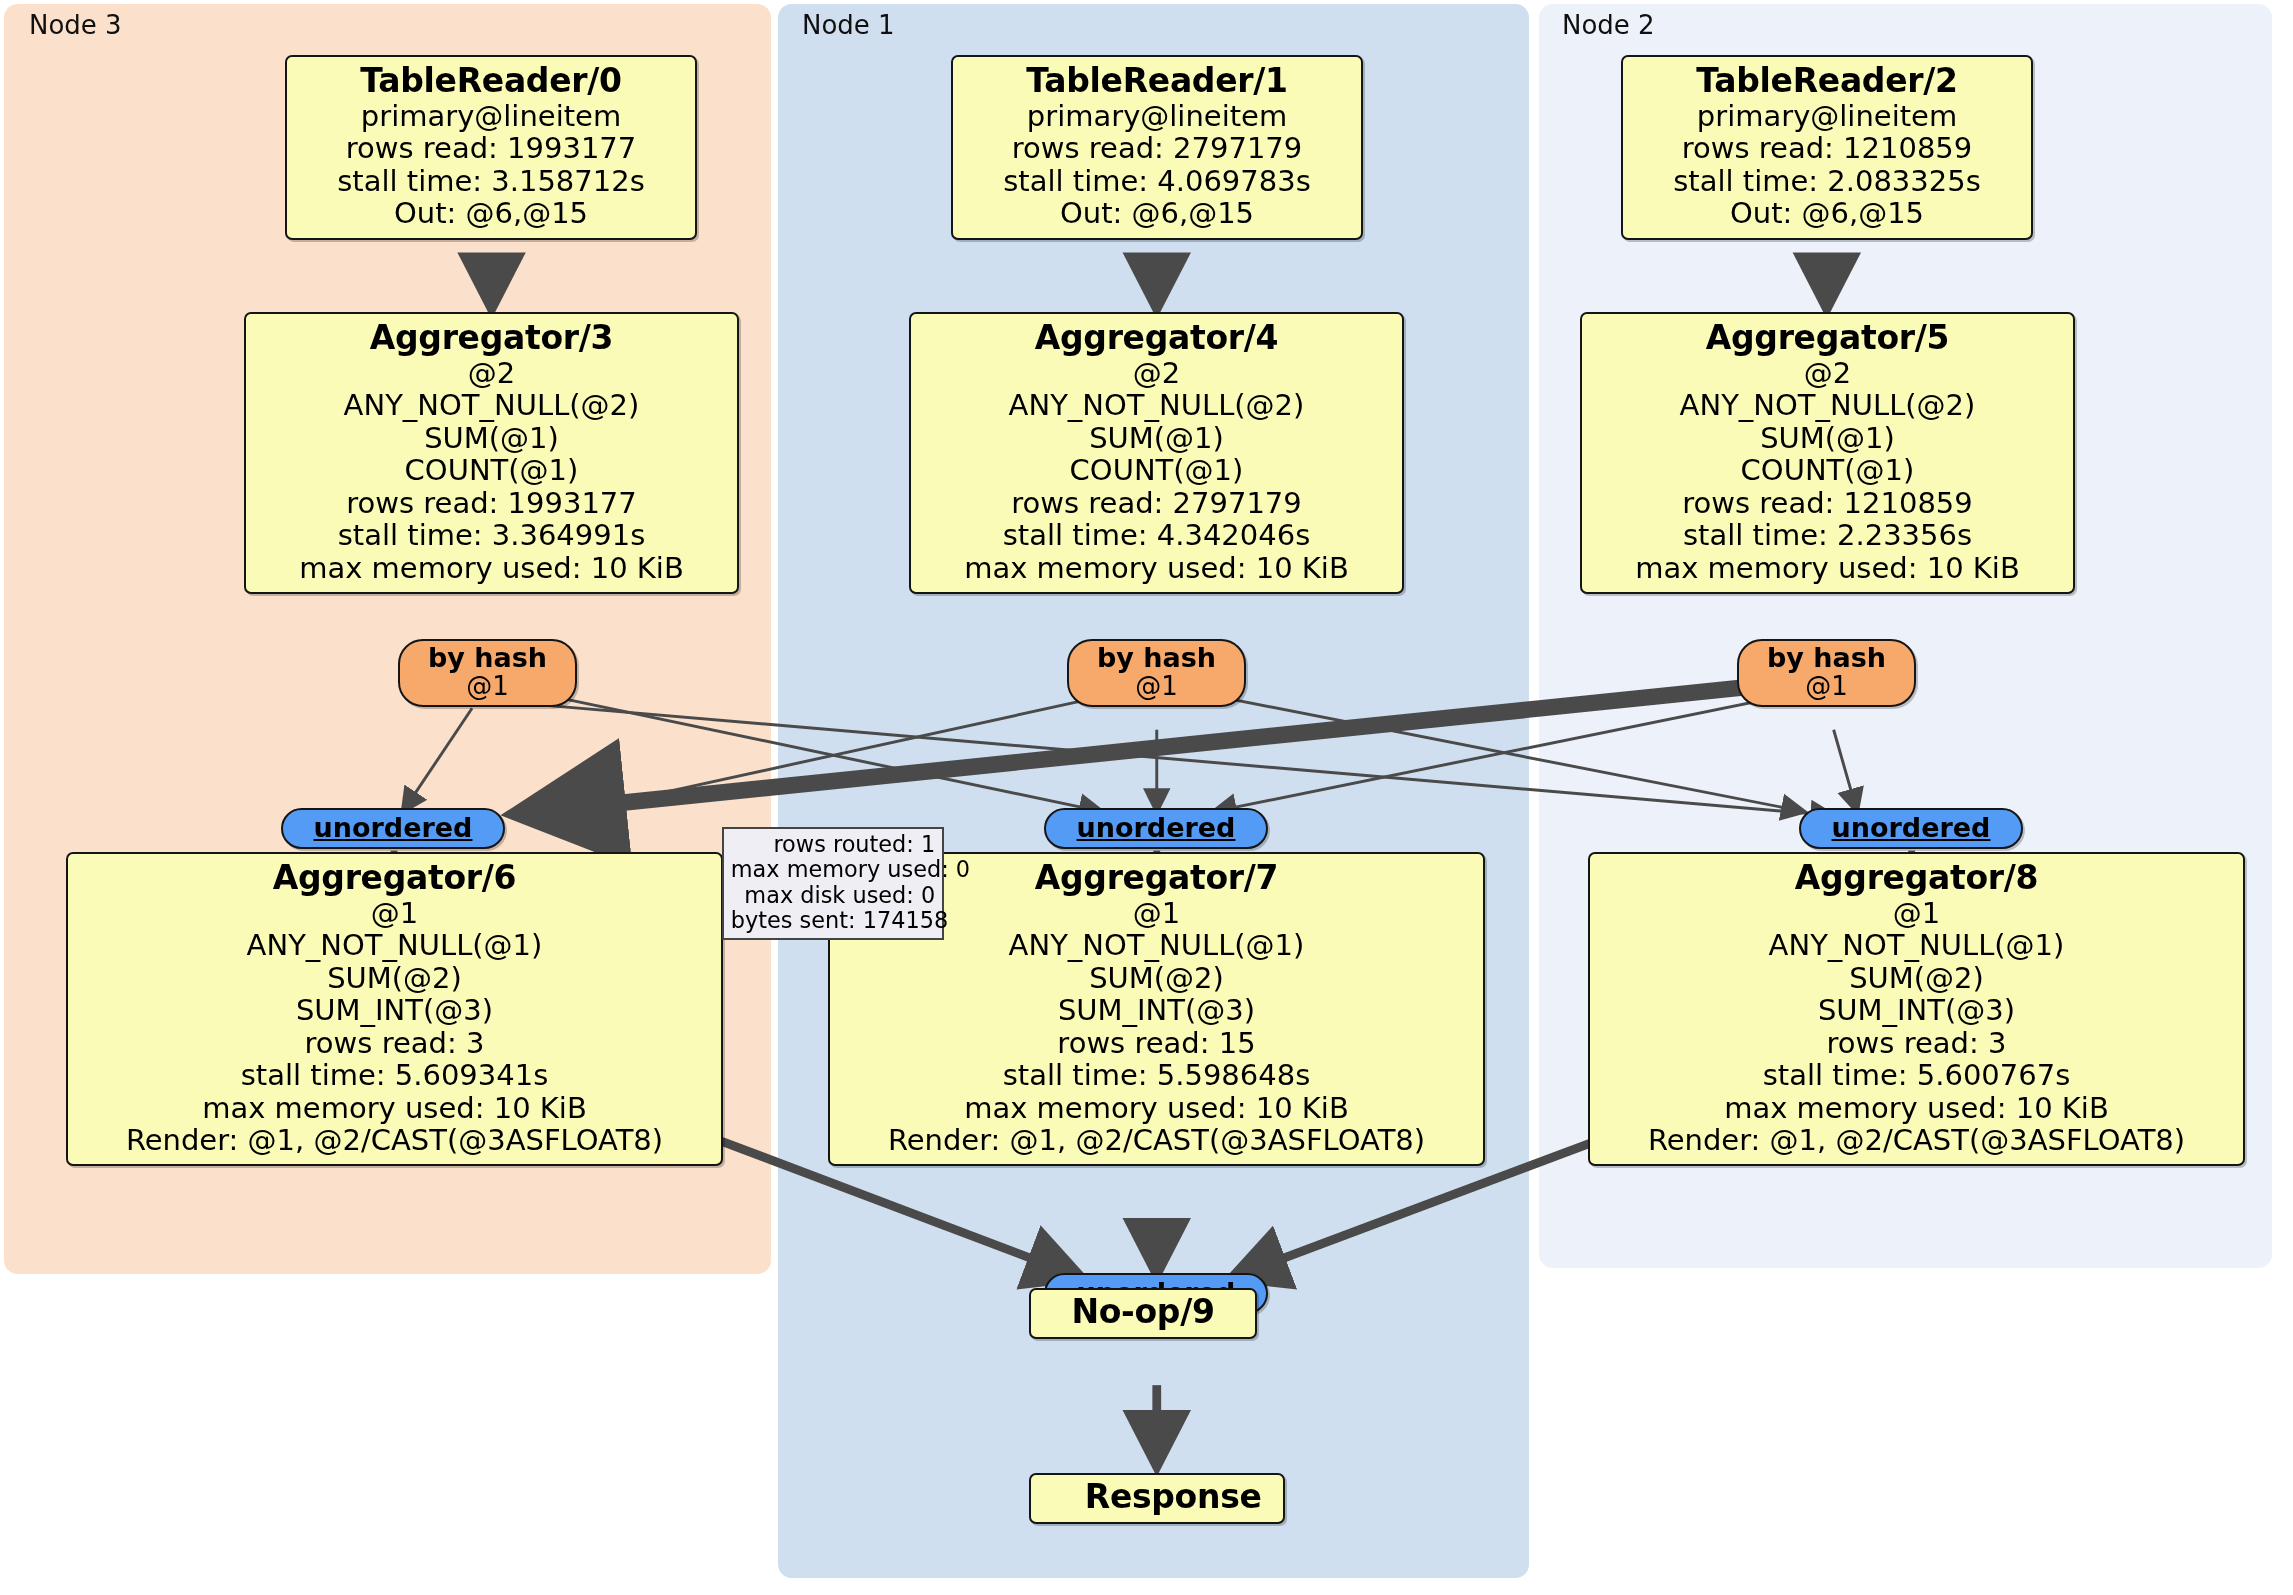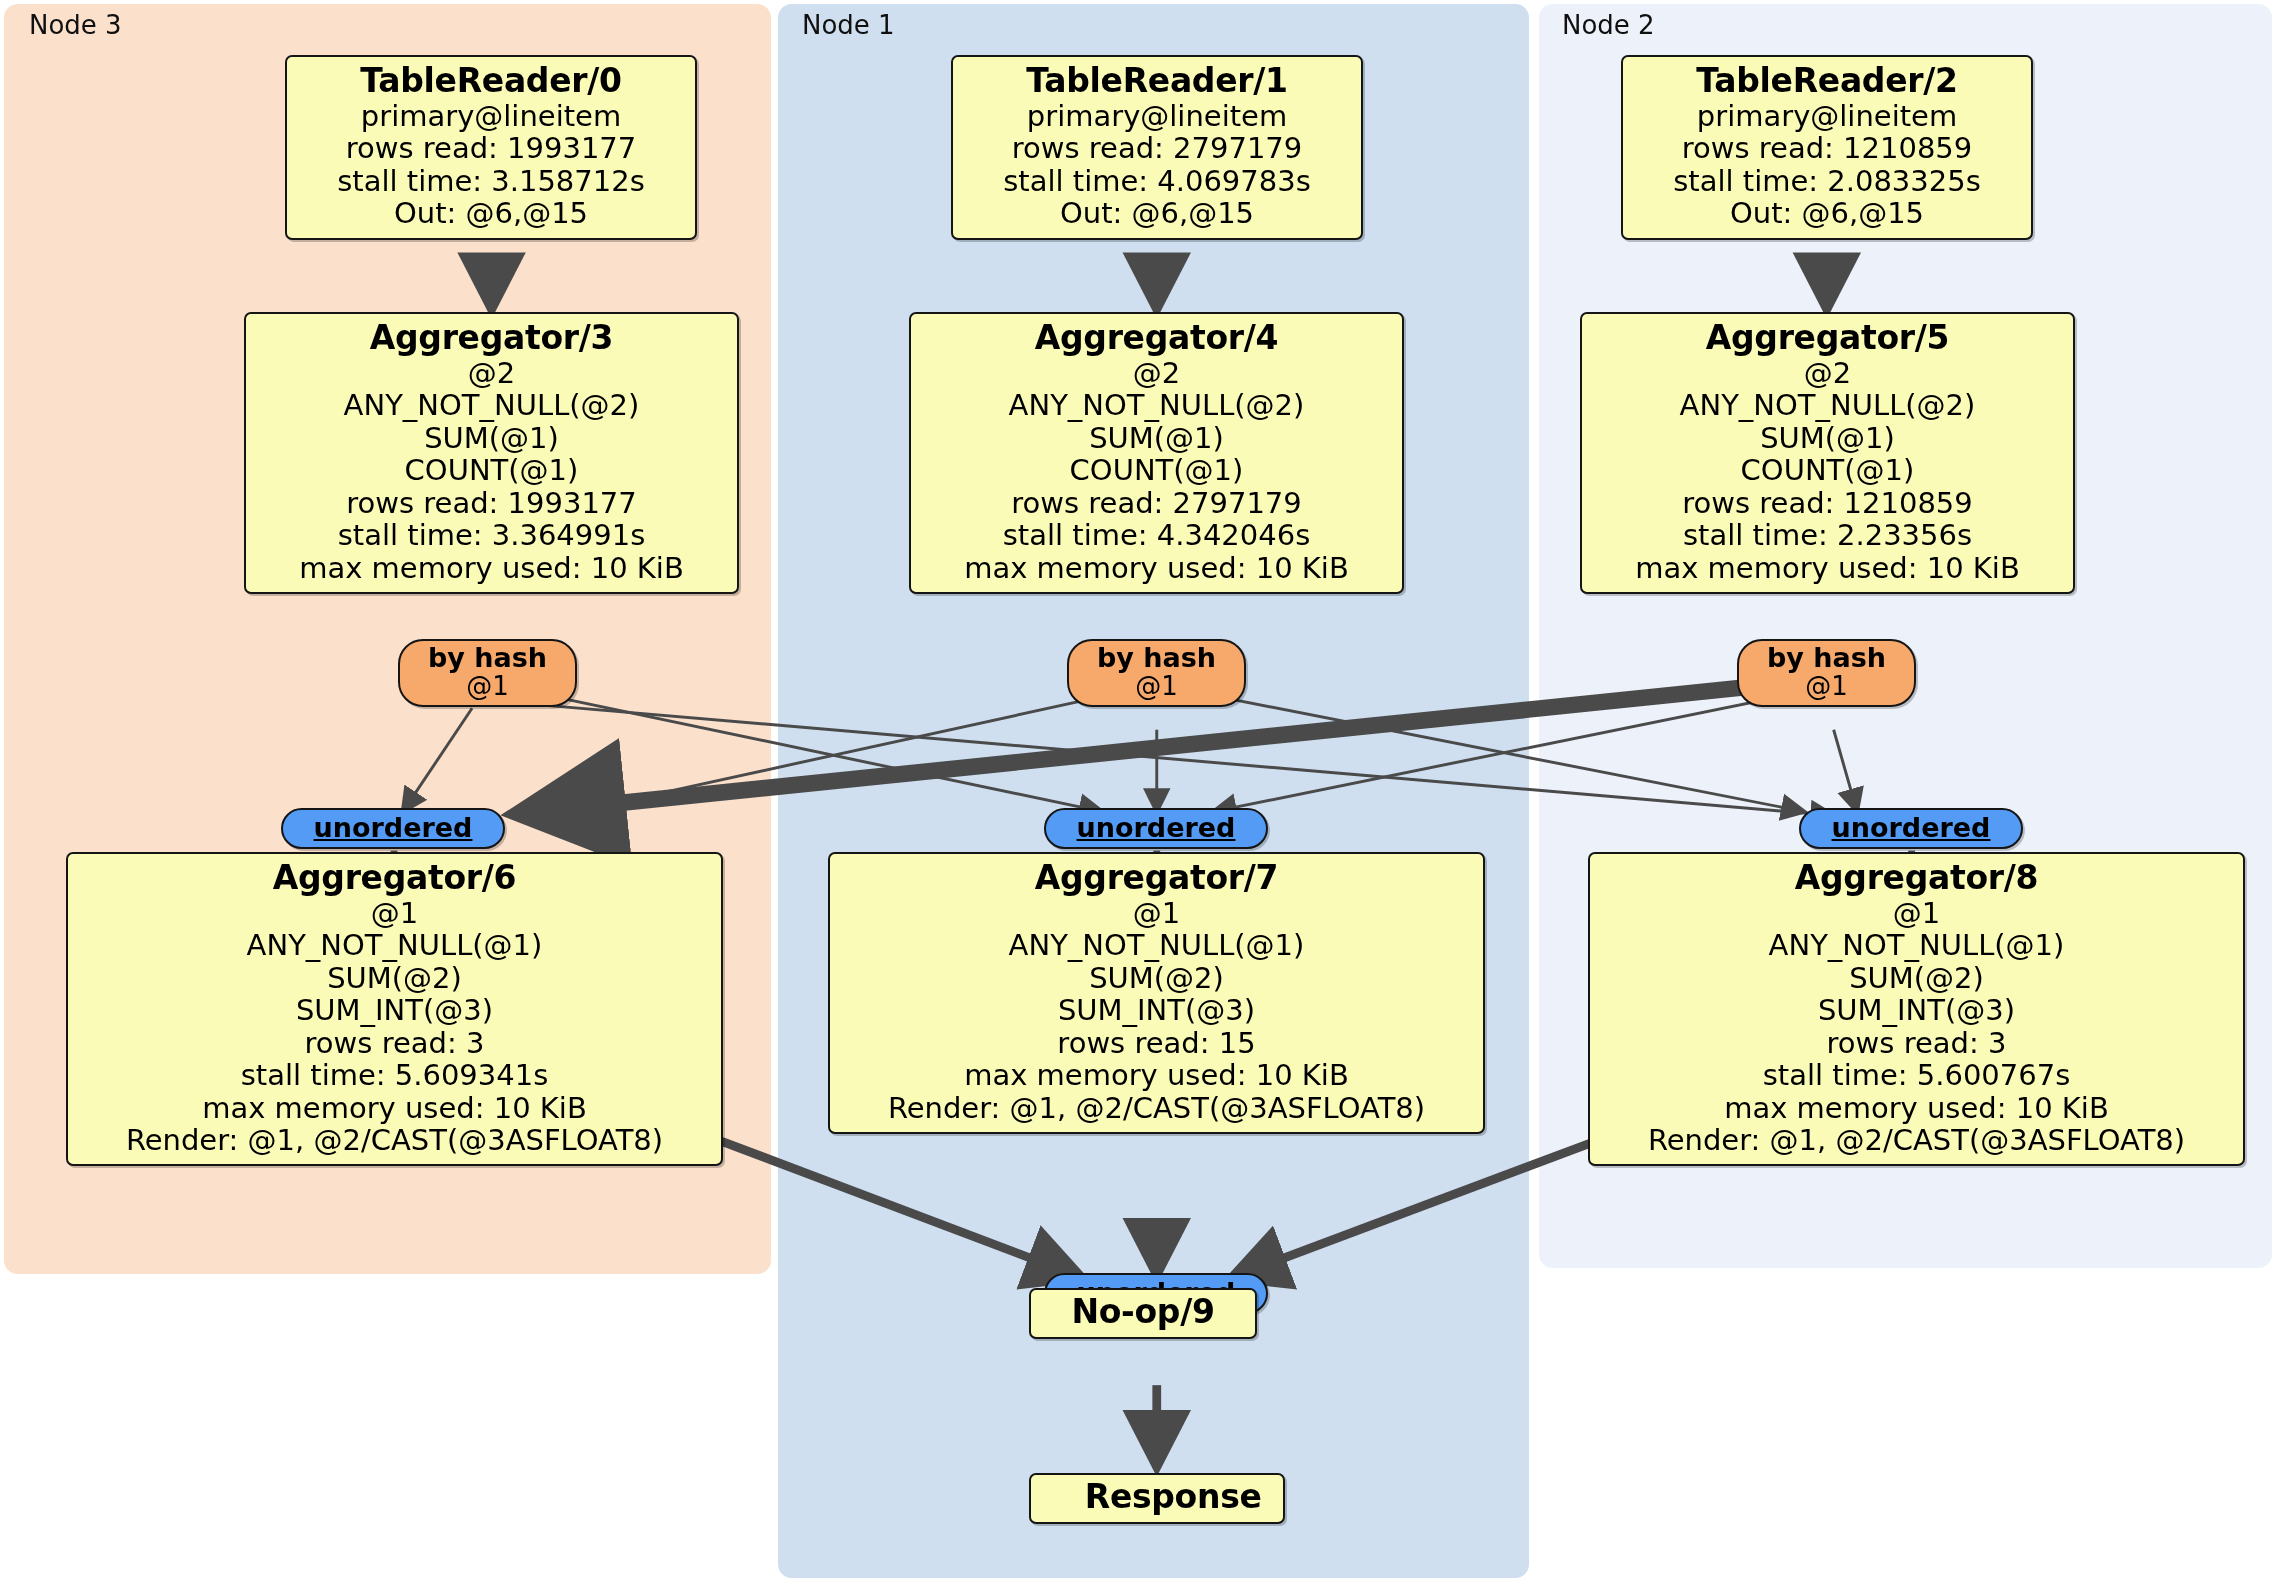--- a/index.html
+++ b/index.html
@@ -185,36 +185,43 @@
     <div class="ln">Render: @1, @2/CAST(@3ASFLOAT8)</div>
   </div>
 
   <div class="proc" style="left:828px;top:852px;width:657px;">
     <div class="ttl">Aggregator/7</div>
     <div class="ln">@1</div>
     <div class="ln">ANY_NOT_NULL(@1)</div>
     <div class="ln">SUM(@2)</div>
     <div class="ln">SUM_INT(@3)</div>
     <div class="ln">rows read: 15</div>
+    <div class="ln">stall time: 5.598648s</div>
     <div class="ln">max memory used: 10 KiB</div>
     <div class="ln">Render: @1, @2/CAST(@3ASFLOAT8)</div>
   </div>
 
   <div class="proc" style="left:1588px;top:852px;width:657px;">
     <div class="ttl">Aggregator/8</div>
     <div class="ln">@1</div>
     <div class="ln">ANY_NOT_NULL(@1)</div>
     <div class="ln">SUM(@2)</div>
     <div class="ln">SUM_INT(@3)</div>
     <div class="ln">rows read: 3</div>
     <div class="ln">stall time: 5.600767s</div>
     <div class="ln">max memory used: 10 KiB</div>
     <div class="ln">Render: @1, @2/CAST(@3ASFLOAT8)</div>
   </div>
 
+  <div class="stats" style="left:722px;top:827px;width:222px;">
+    <div class="sl">rows routed: 1</div>
+    <div class="sl">max memory used: 0</div>
+    <div class="sl">max disk used: 0</div>
+    <div class="sl">bytes sent: 174158</div>
+  </div>
 
   <div class="sync" style="left:1044px;top:1273px;width:224px;">
     <div class="st">unordered</div>
   </div>
 
   <div class="proc small" style="left:1029px;top:1260px;width:228px;margin-top:28px;">
     <div class="ttl">No-op/9</div>
   </div>
 
   <div class="proc small" style="left:1029px;top:1473px;width:256px;padding-left:48px;">

